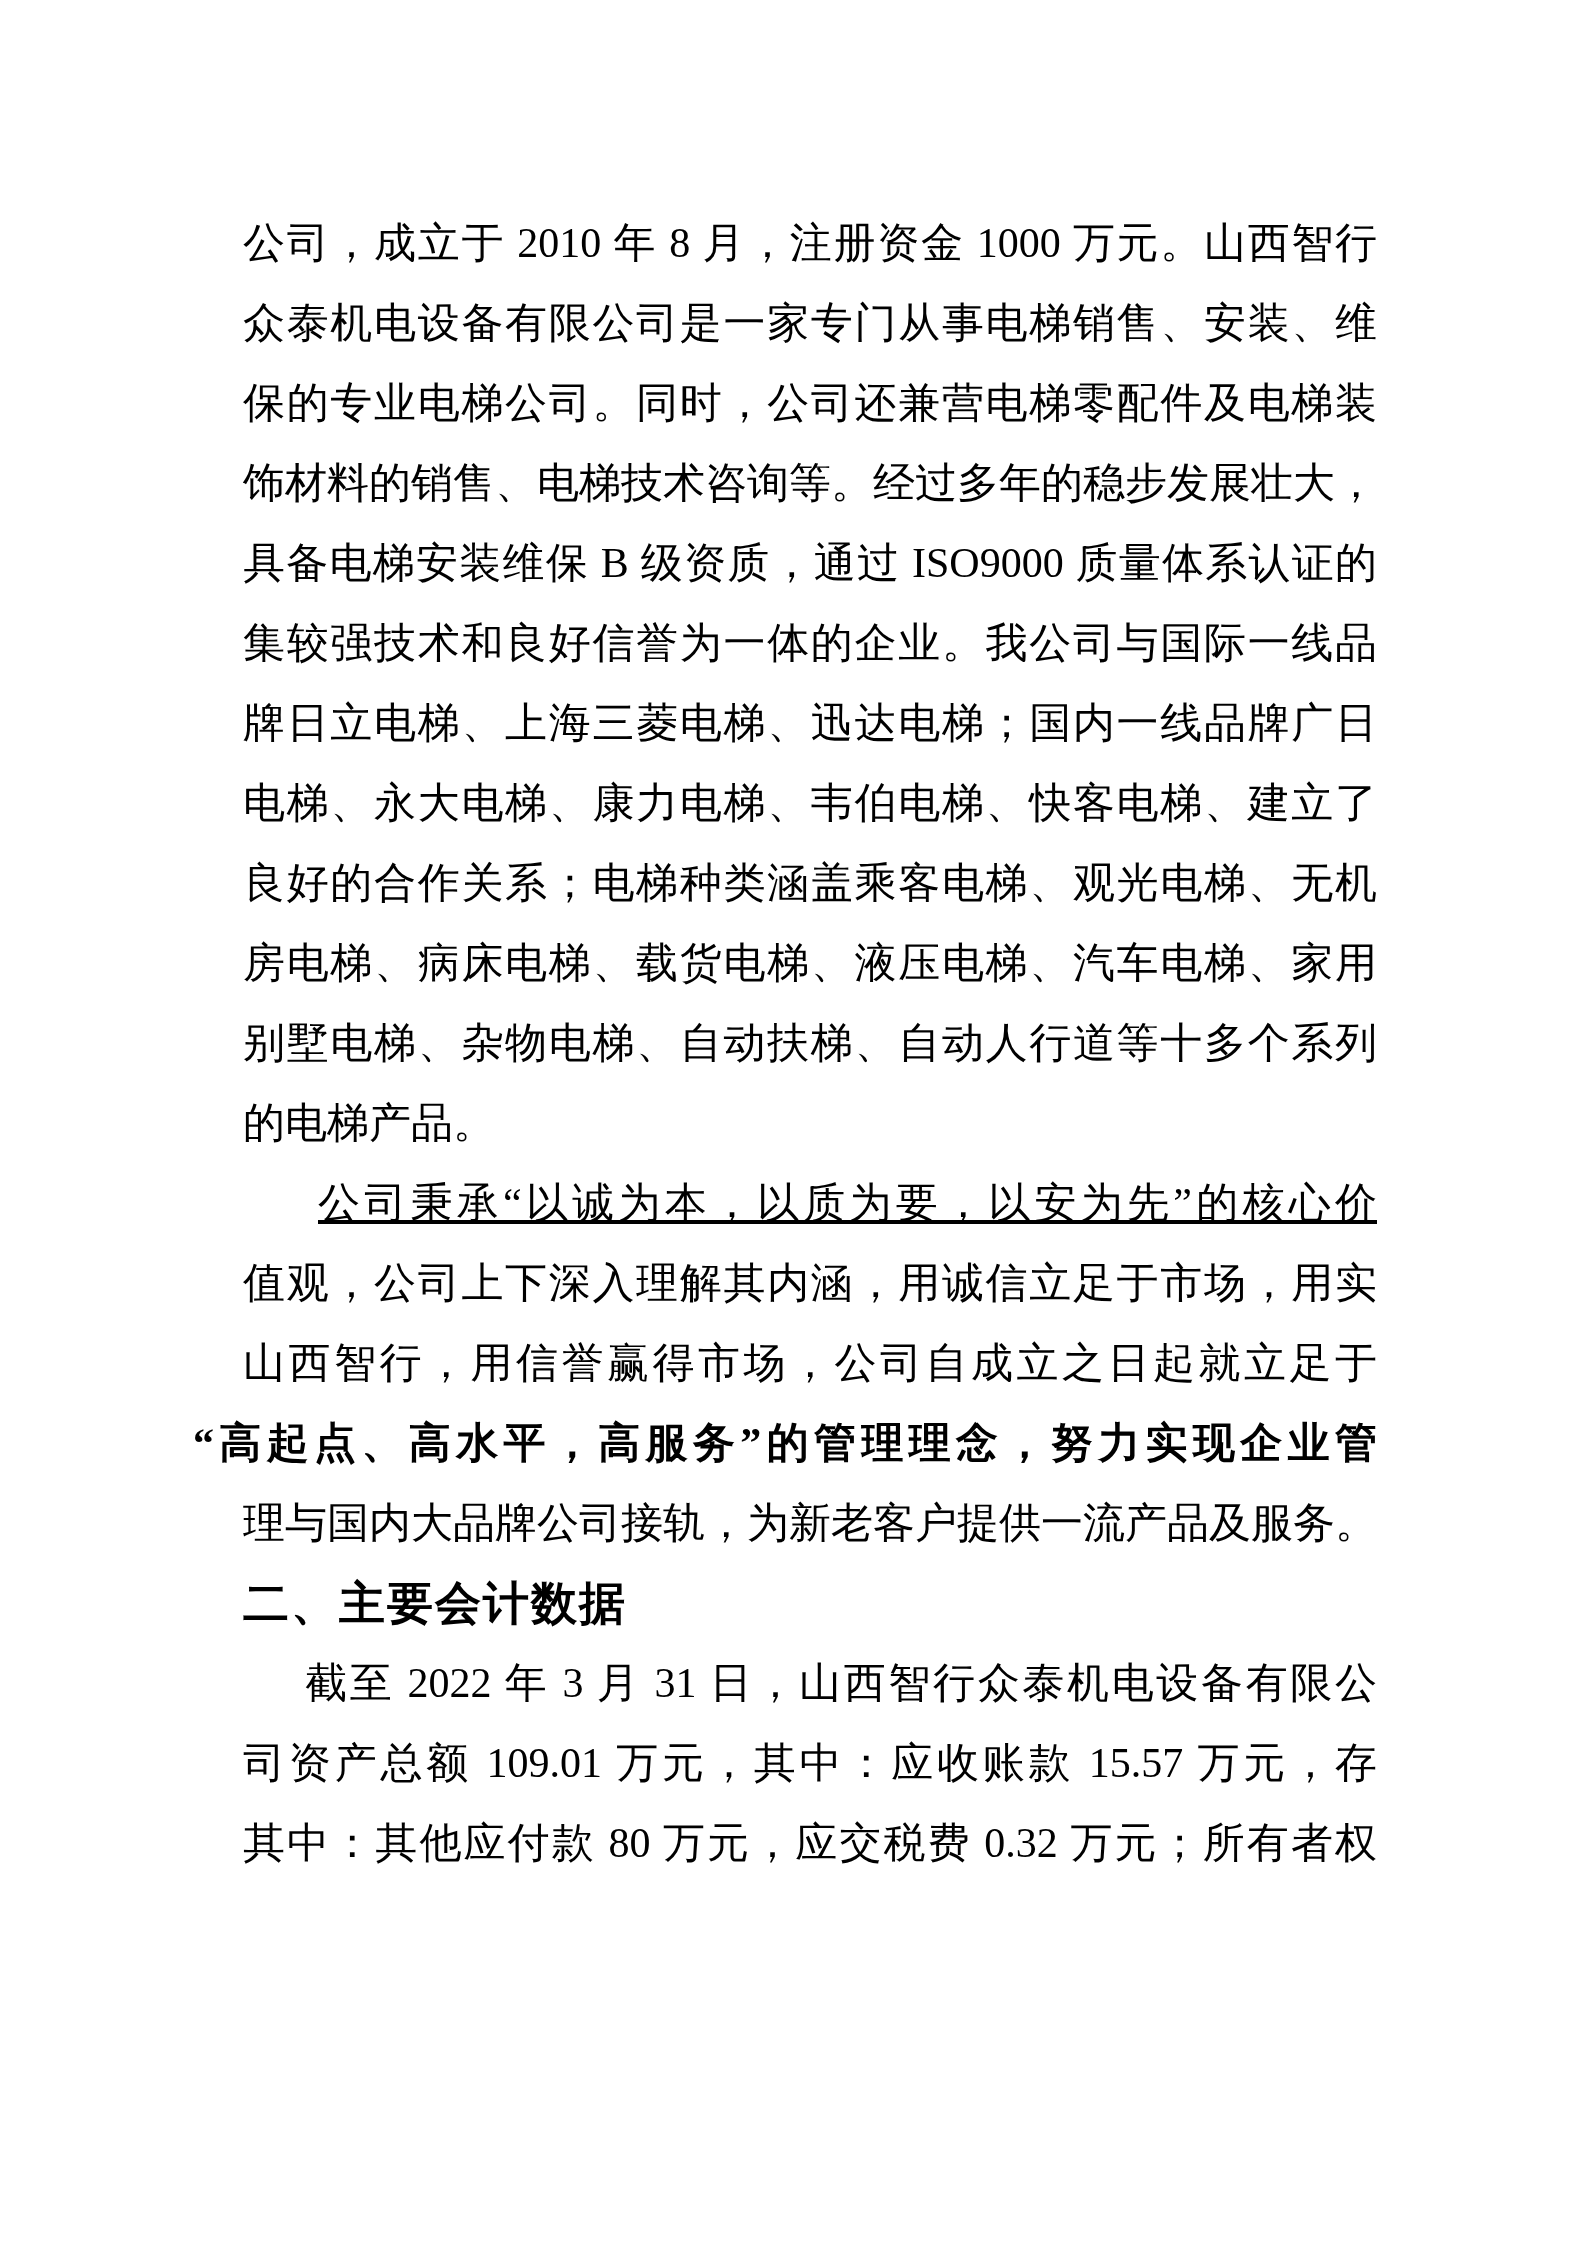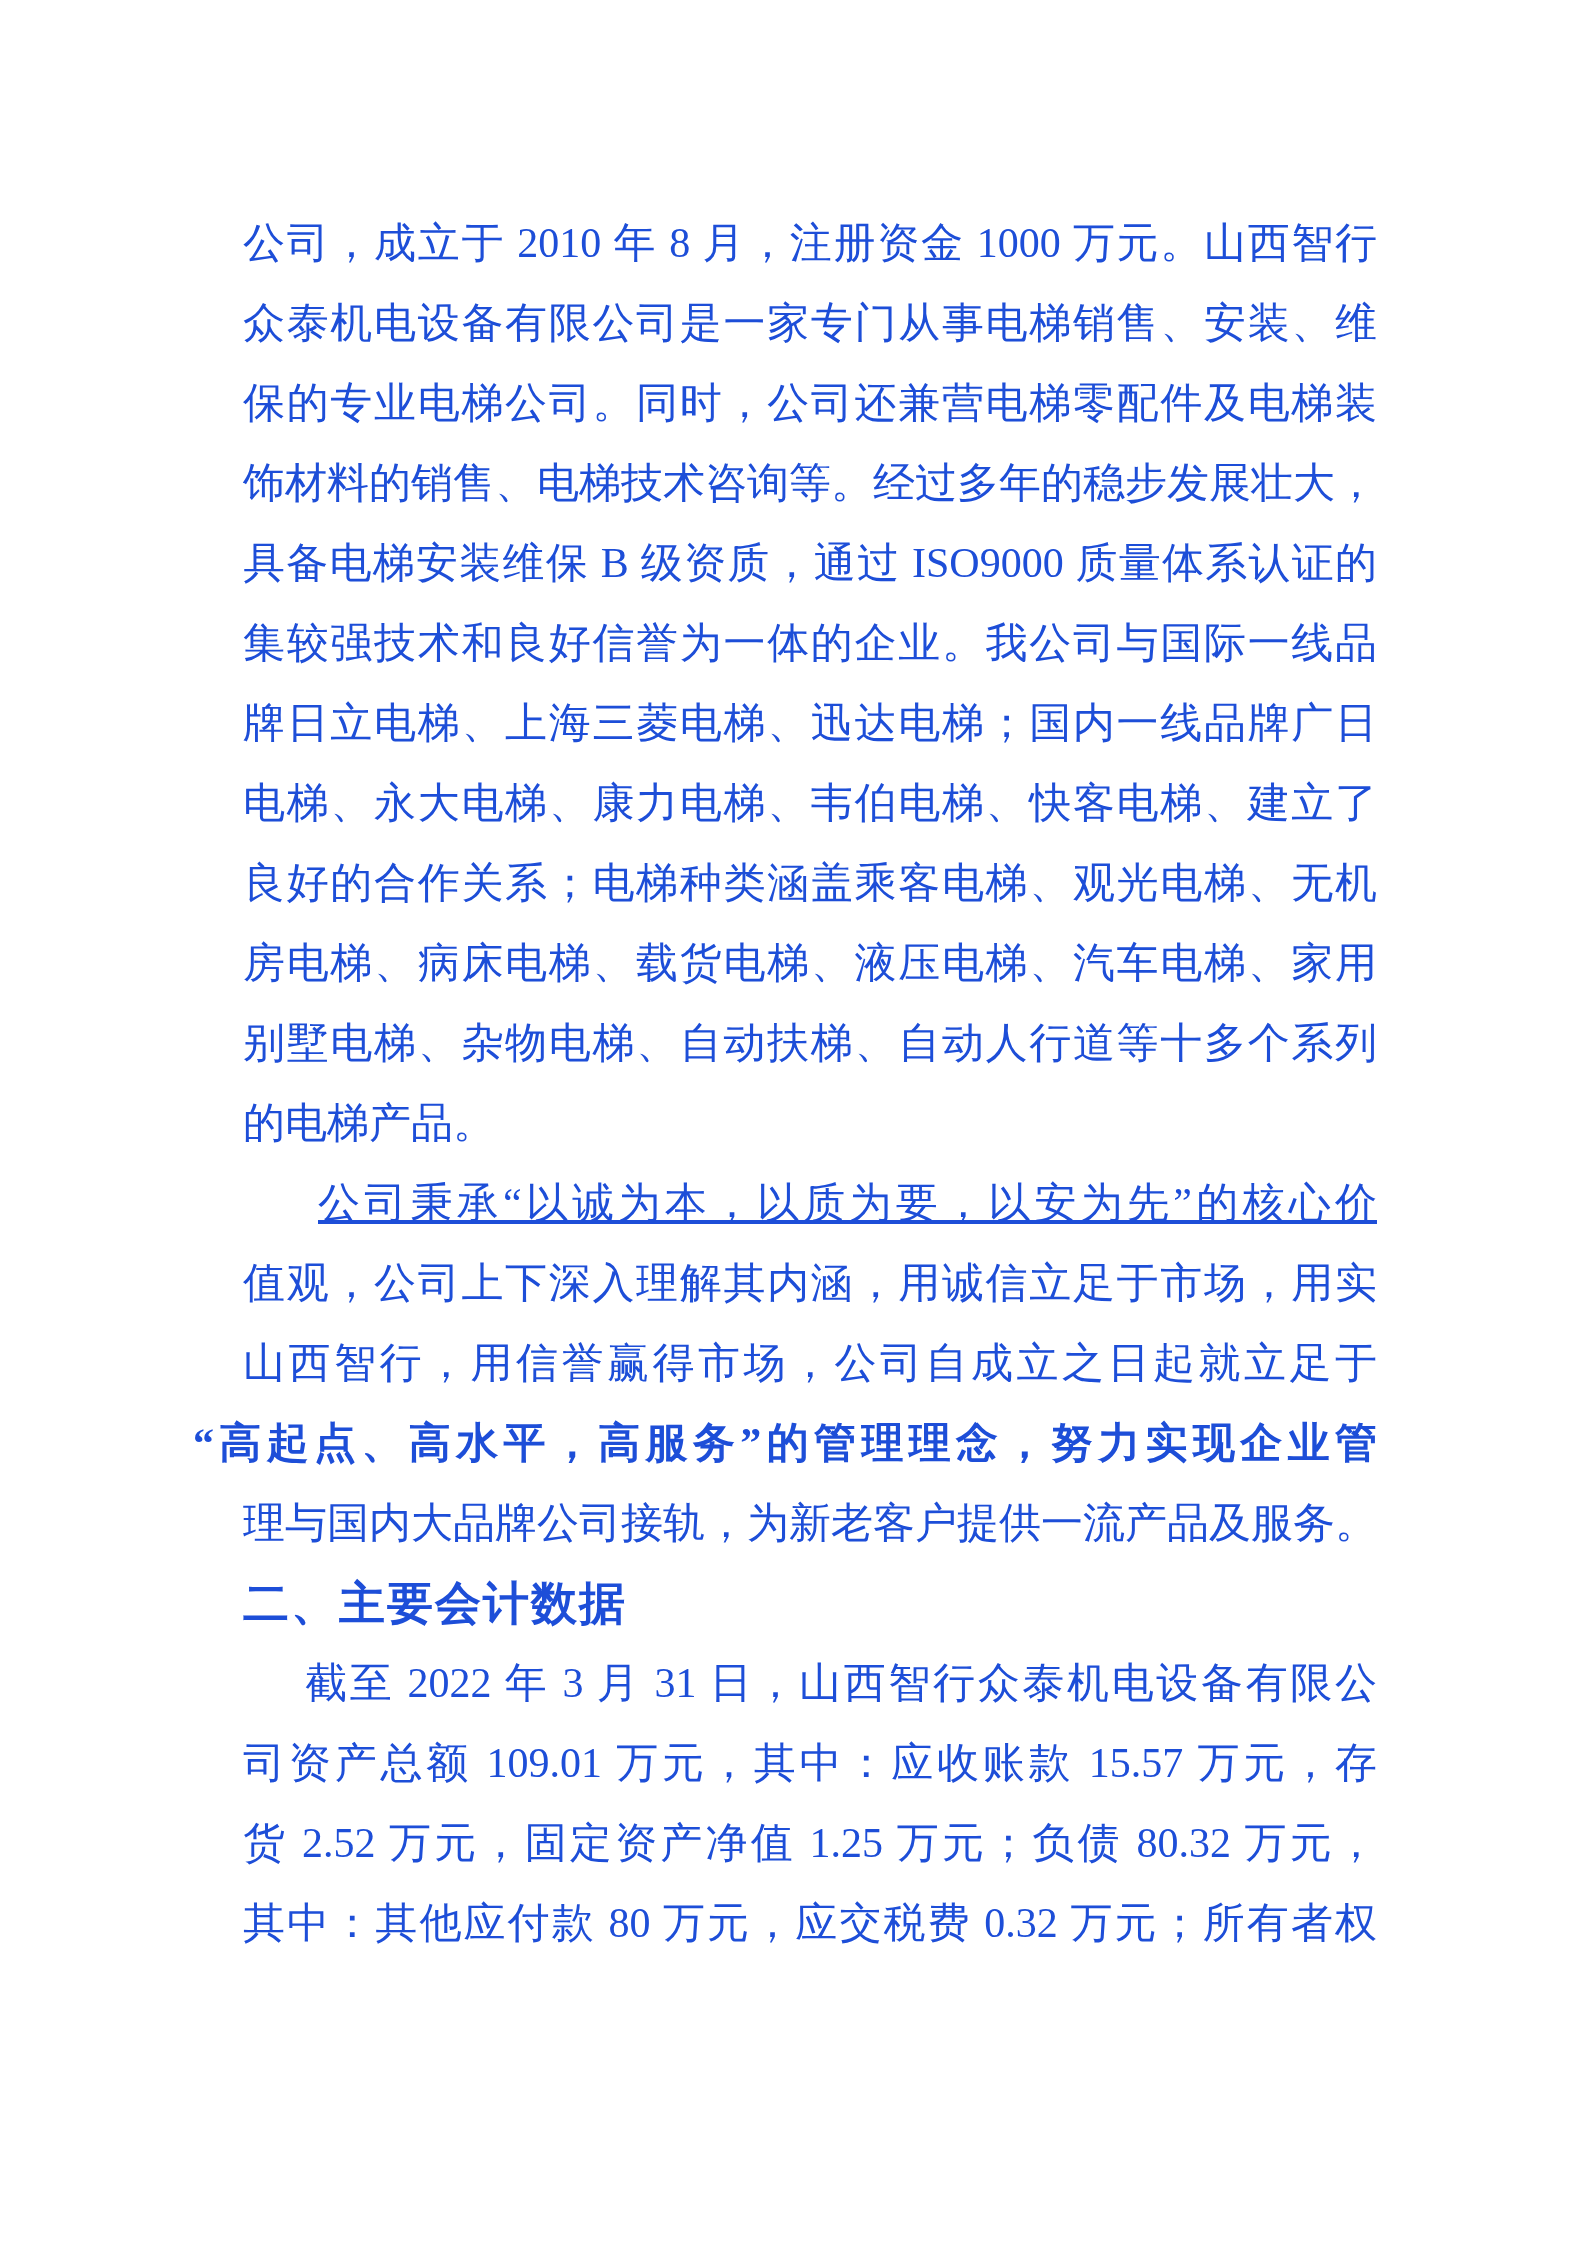--- a/index.html
+++ b/index.html
@@ -23,21 +23,21 @@
     height: 2245px;
     background: #ffffff;
   }
   .doc {
     position: absolute;
     left: 243px;
     top: 203px;
     width: 1134px;
     font-size: 42px;
     line-height: 80px;
-    color: #1d4ed8;
+    color: #000000;
   }
   .line {
     height: 80px;
     text-align: justify;
     text-align-last: justify;
     white-space: normal;
     overflow: visible;
   }
   .line.last {
     text-align-last: left;
@@ -89,18 +89,17 @@
       <div class="line">山西智行，用信誉赢得市场，公司自成立之日起就立足于</div>
       <div class="line hang">“高起点、高水平，高服务”的管理理念，努力实现企业管</div>
       <div class="line">理与国内大品牌公司接轨，为新老客户提供一流产品及服务。</div>
     </div>
 
     <div class="line heading-line">二、主要会计数据</div>
 
     <div>
       <div class="line indent-p3">截至 2022 年 3 月 31 日，山西智行众泰机电设备有限公</div>
       <div class="line">司资产总额 109.01 万元，其中：应收账款 15.57 万元，存</div>
-      <div class="line">货 2.52 万元，固定资产净值 1.25 万元；负债 80.32 万元，</div>
       <div class="line">其中：其他应付款 80 万元，应交税费 0.32 万元；所有者权</div>
     </div>
 
   </div>
 </div>
 
 </body></html>

